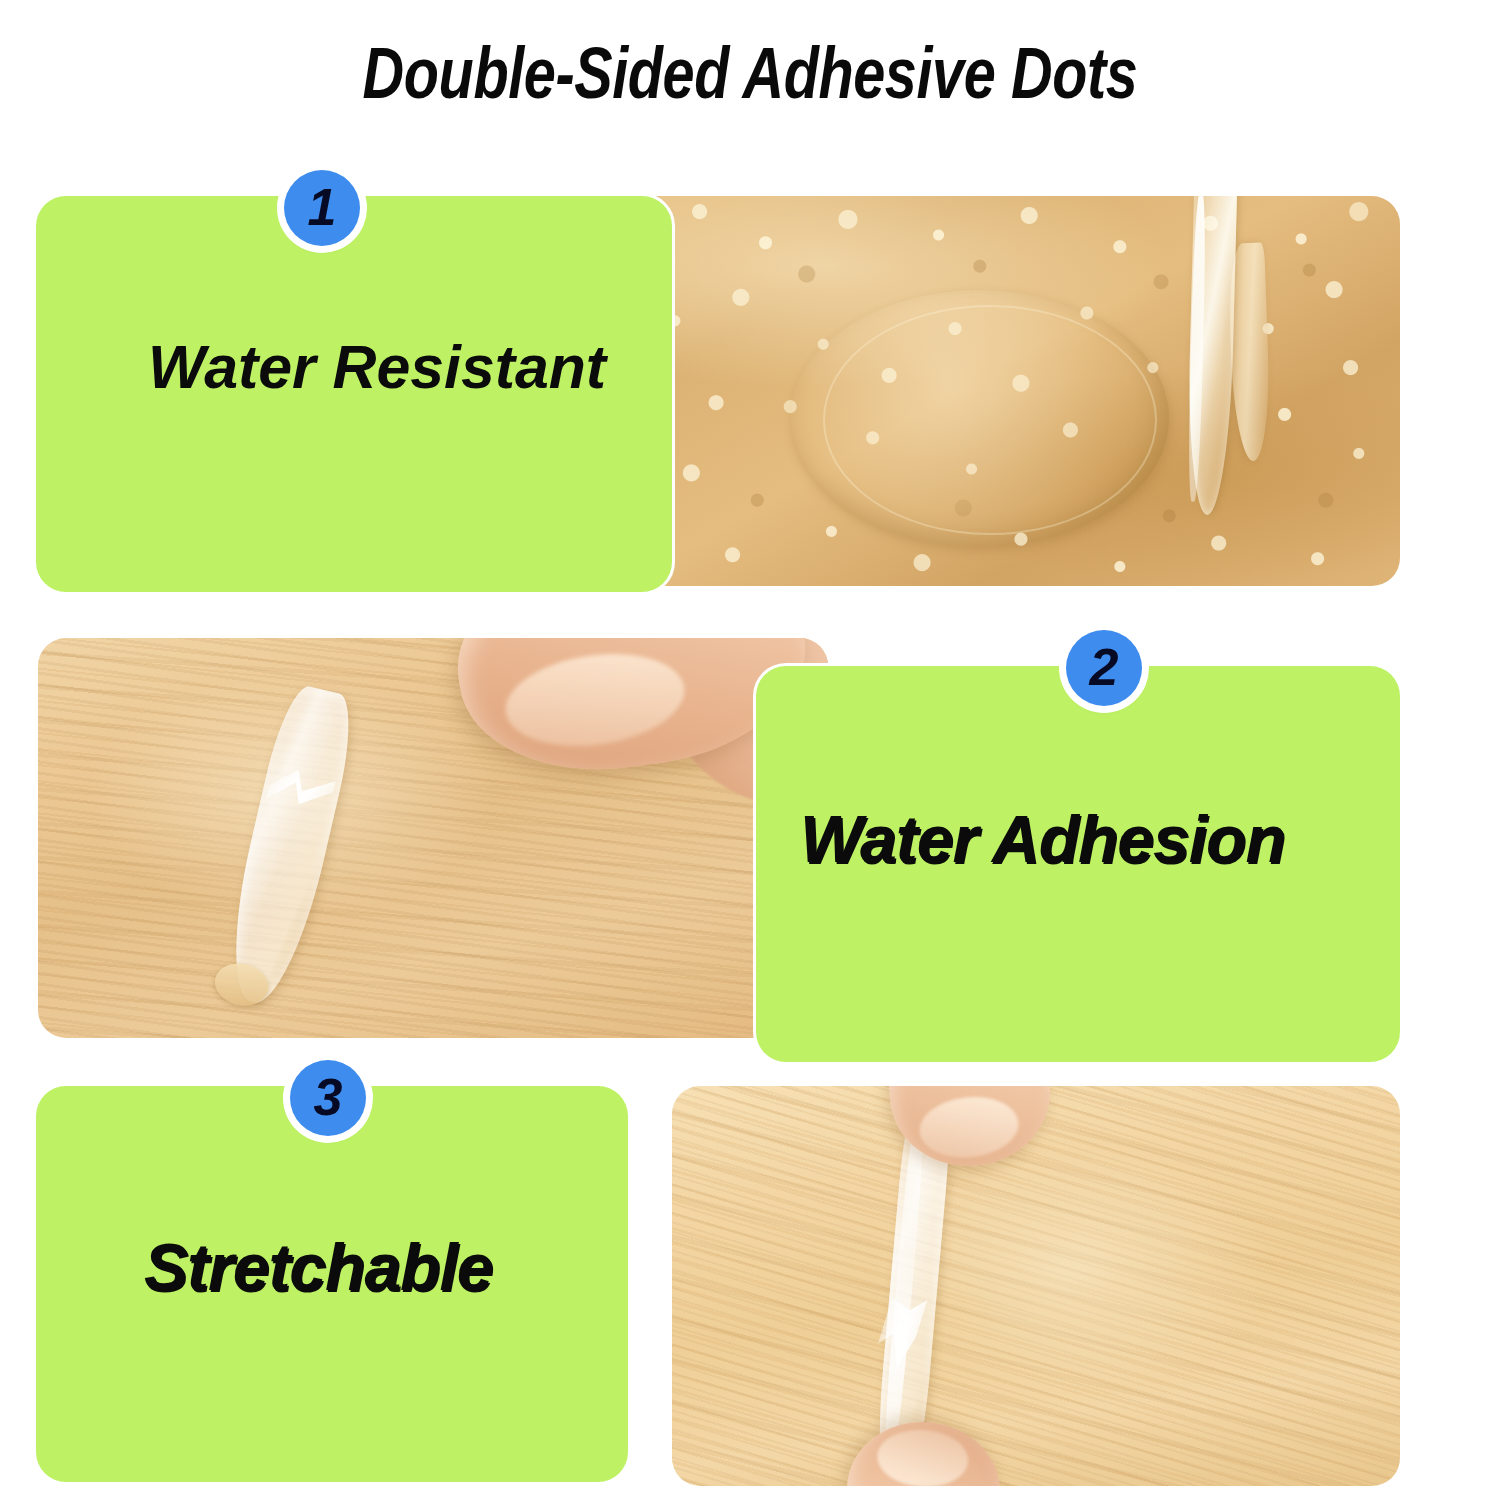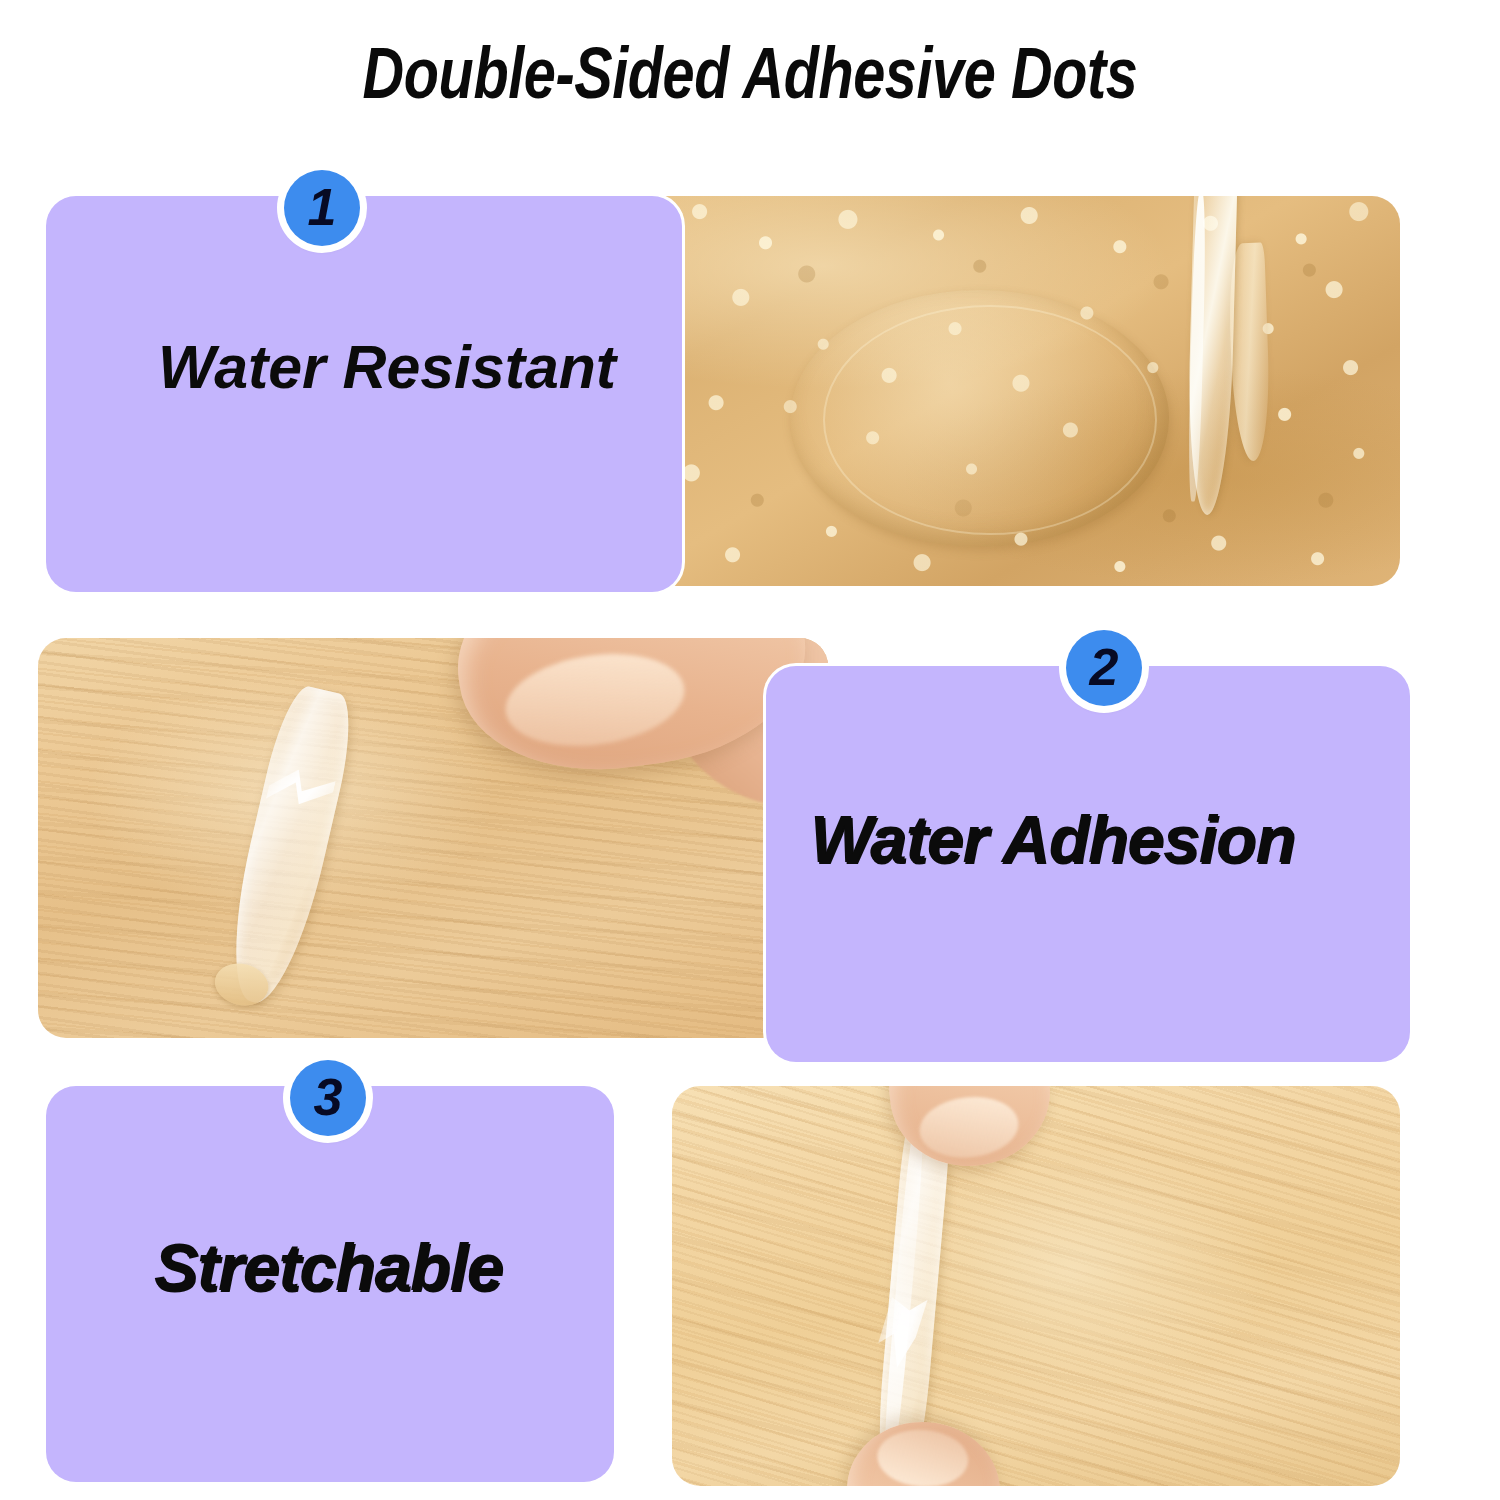--- a/index.html
+++ b/index.html
@@ -53,24 +53,23 @@
     border-radius: 28px;
   }
   .photo .inner {
     position: absolute;
     inset: 0;
   }
 
   
   .card {
     position: absolute;
-    background: #c4b5fd;
+    background: #bef264;
     border-radius: 30px;
     box-shadow: 0 0 0 3px #ffffff;
-    margin-left: 10px;
   }
   .card .label {
     position: absolute;
     color: #0b0b0b;
     font-family: "Liberation Sans", sans-serif;
     font-style: italic;
     white-space: nowrap;
     line-height: 1;
   }
 
@@ -526,21 +525,21 @@
         <div class="p3-strip-flare"></div>
       </div>
       <div class="p3-finger-top">
         <div class="p3-nail-top"></div>
       </div>
       <div class="p3-finger-bot">
         <div class="p3-nail-bot"></div>
       </div>
     </div>
 
-    <div class="card" style="left:36px; top:1086px; width:544px; height:396px;padding-left:24px;">
+    <div class="card" style="left:36px; top:1086px; width:592px; height:396px;">
       <div class="label stretch">Stretchable</div>
     </div>
 
     <div class="badge" style="left:290px; top:1060px;">
       <span>3</span>
     </div>
   </div>
 
 </div>
 

